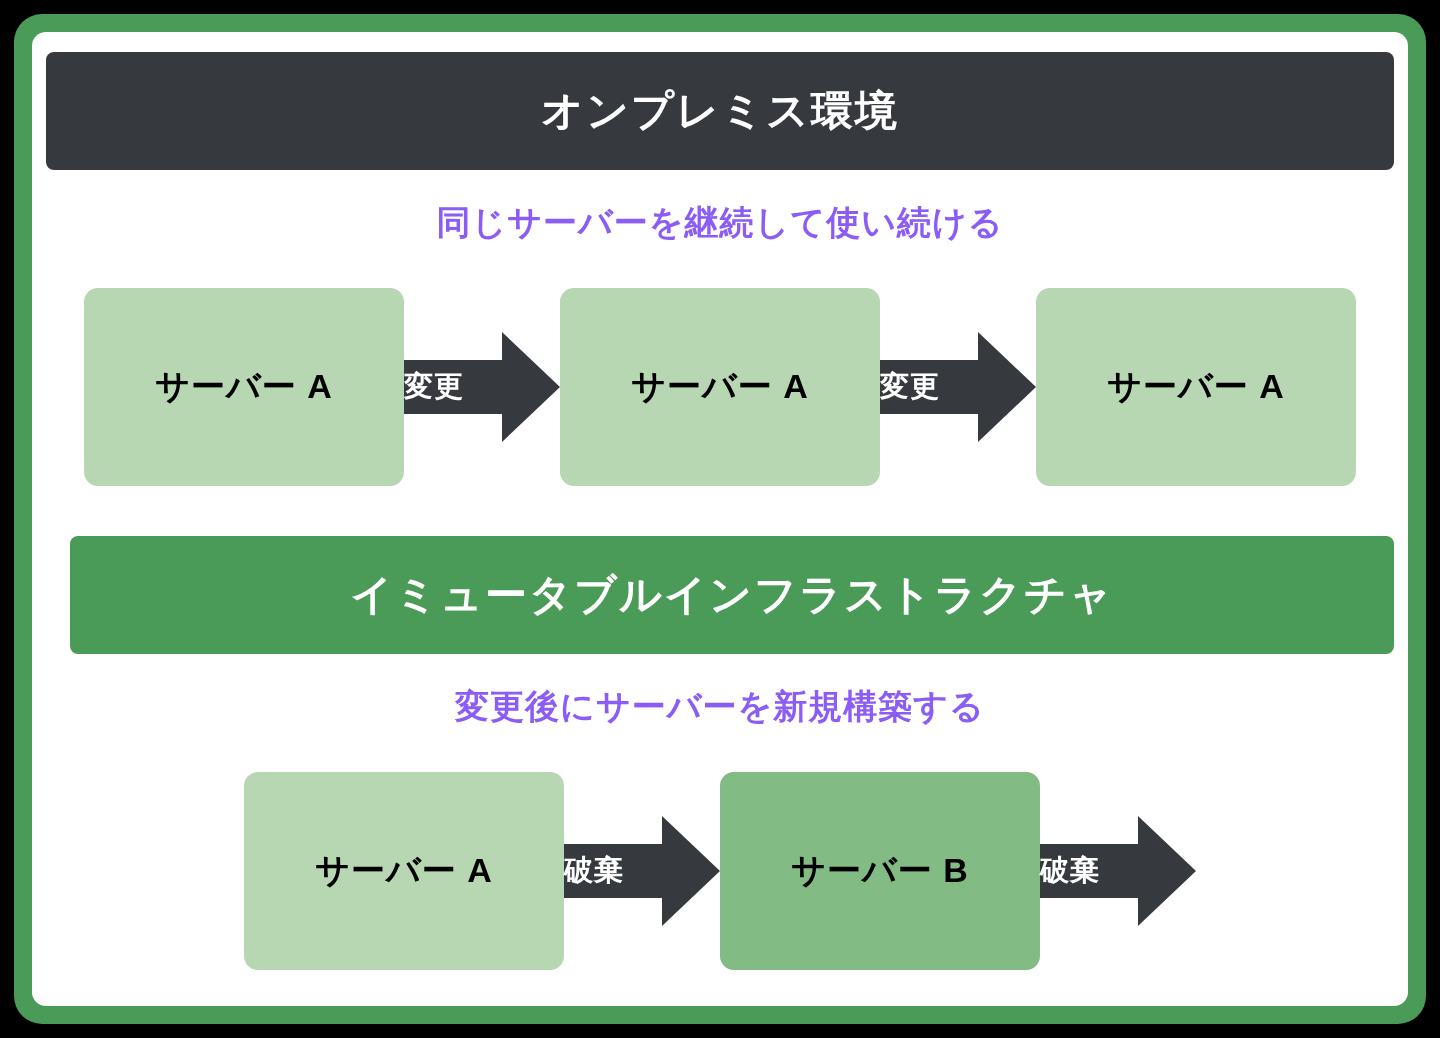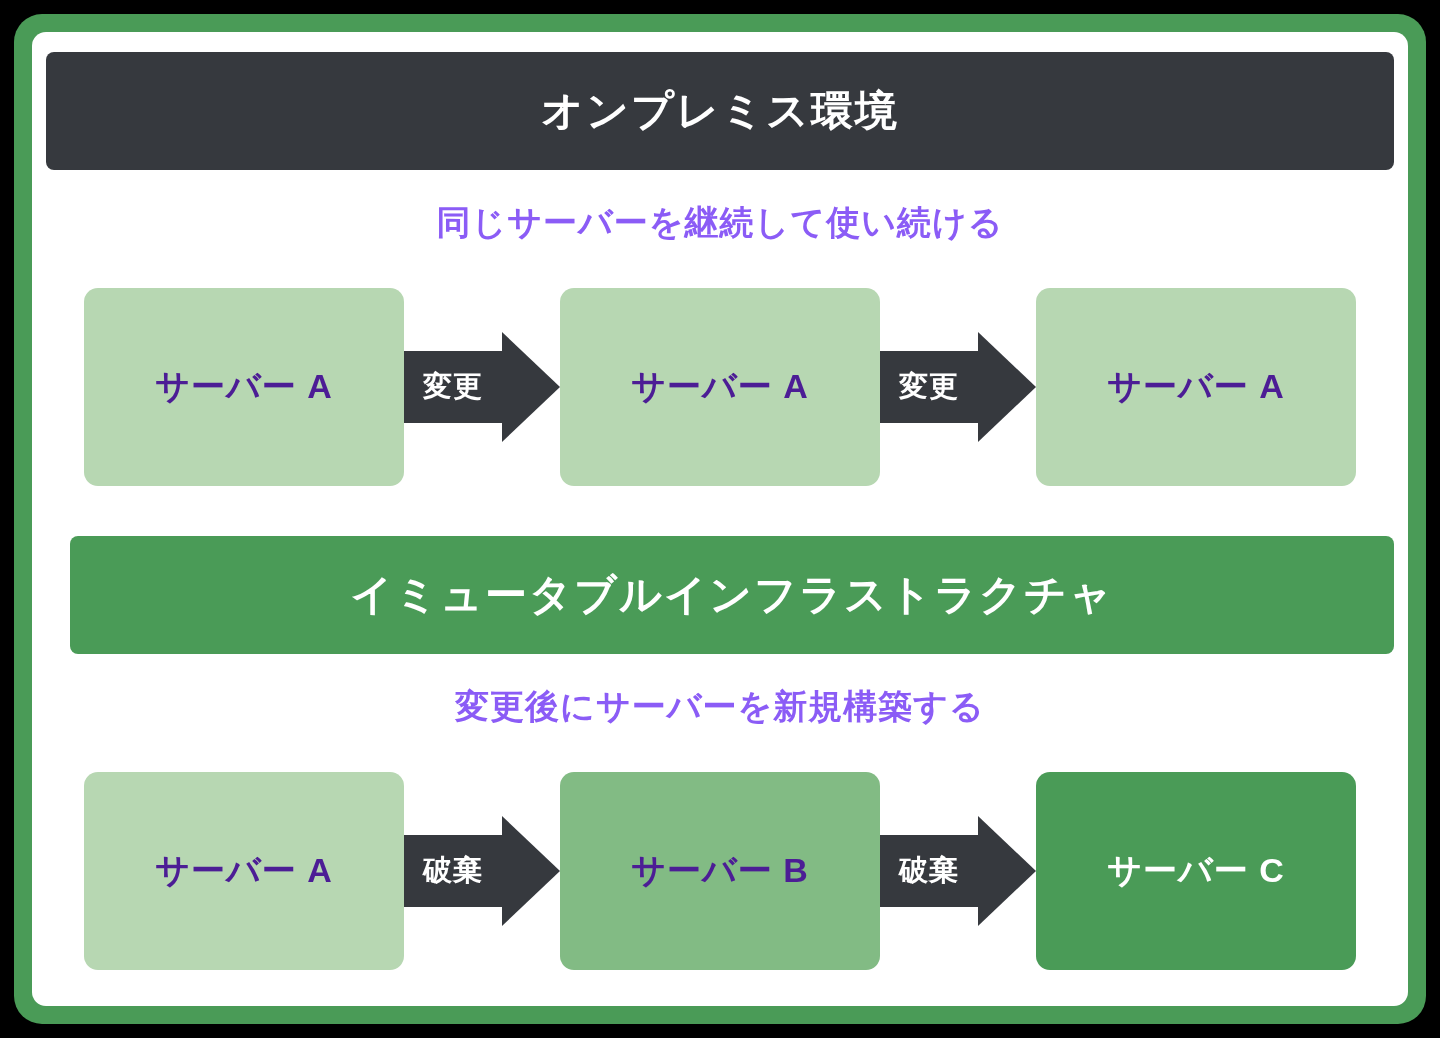--- a/index.html
+++ b/index.html
@@ -26,29 +26,29 @@
   .header-dark{background:var(--header-dark,#36393e);}
   .header-green{background:var(--header-green,#4a9b57);margin-top:50px;margin-left:24px;}
   .subtitle{
     text-align:center;margin:30px 0 42px 0;
     font-size:34px;font-weight:bold;color:#8b5cf6;letter-spacing:1px;
   }
   .row{display:flex;align-items:center;justify-content:center;}
   .node{
     width:320px;height:198px;flex:none;border-radius:14px;
     display:flex;align-items:center;justify-content:center;
-    font-size:34px;font-weight:bold;color:#4c1d95;letter-spacing:1px;
+    font-size:34px;font-weight:bold;color:#000000;letter-spacing:1px;
   }
   .node-light{background:var(--node-light,#b7d7b2);}
   .node-medium{background:var(--node-medium,#82bb84);}
   .node-dark{background:var(--node-dark,#4a9b57);color:#ffffff;}
   .arrow{display:flex;align-items:center;width:156px;flex:none;}
   .arrow-shaft{
-    flex:1;height:72px;background:var(--arrow-dark,#36393e);
-    display:flex;align-items:center;justify-content:center;
+    flex:1;height:54px;background:var(--arrow-dark,#36393e);
+    display:flex;align-items:center;
   }
   .arrow-head{
     width:0;height:0;flex:none;
     border-top:55px solid transparent;
     border-bottom:55px solid transparent;
     border-left:58px solid var(--arrow-dark,#36393e);
   }
   .arrow-label{color:#ffffff;font-size:29px;font-weight:bold;letter-spacing:1px;}
 </style>
 </head>
@@ -105,21 +105,18 @@
           </div>
           <div class="node node-medium">
             <span>サーバー B</span>
           </div>
           <div class="arrow">
             <div class="arrow-shaft">
               <span class="arrow-label">破棄</span>
             </div>
             <div class="arrow-head"></div>
           </div>
-          <div class="node node-dark">
-            <span>サーバー C</span>
-          </div>
         </div>
       </section>
 
     </div>
   </div>
 </div>
 
 </body></html>

